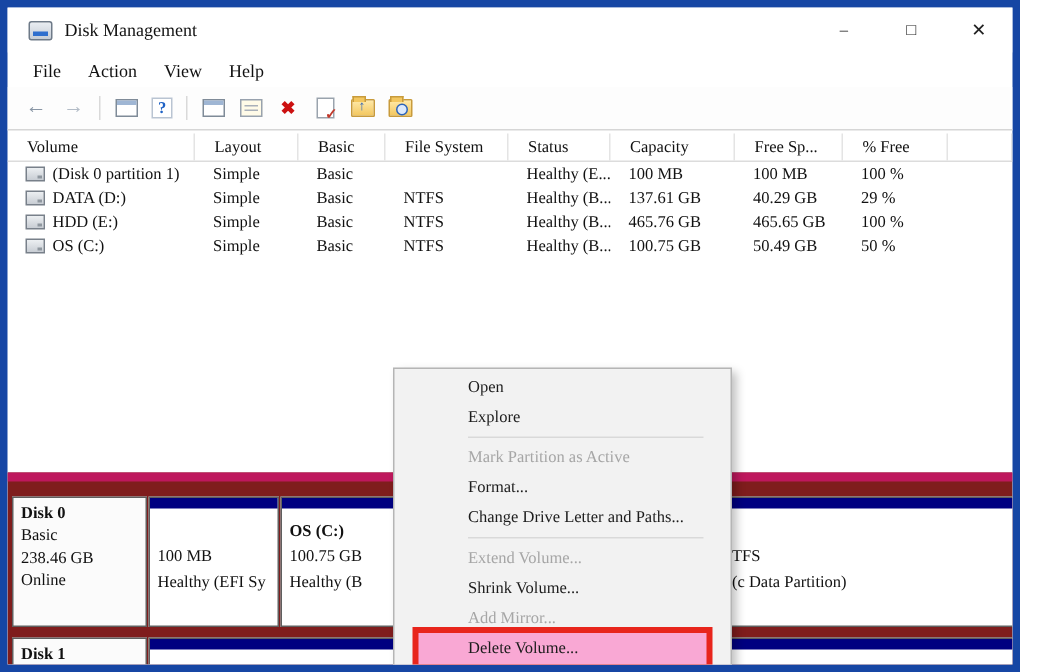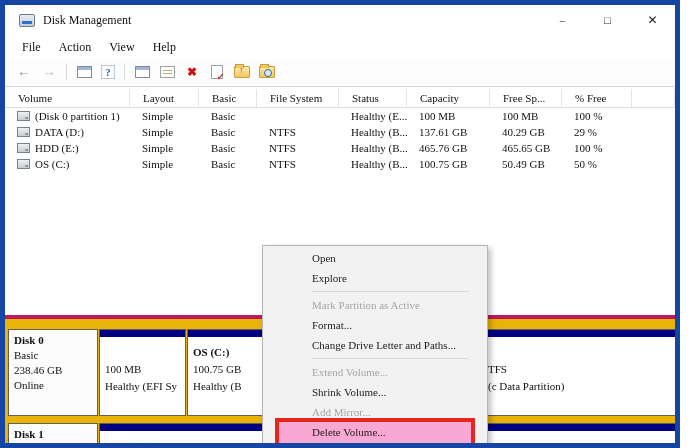--- a/index.html
+++ b/index.html
@@ -64,21 +64,21 @@
     align-items:center; border-right:1px solid #e4e4e4; }
   .lv-row{ height:16px; }
   .lv-row .cell{ font-size:11px; color:#111; padding-left:12px; display:flex; align-items:center;
     white-space:nowrap; overflow:hidden; }
   .drive-icon{ width:13px; height:10px; border:1px solid #78808a;
     background:linear-gradient(#eceff2,#c8cdd4); margin-right:5px; flex:0 0 auto; position:relative; }
   .drive-icon::after{ content:""; position:absolute; right:1px; bottom:1px; width:3px; height:2px; background:#8f979f; }
 
   
   .bottom-pane{ position:absolute; left:0; right:0; top:310px; bottom:0;
-    border-top:4px solid #be185d; background:#eab308; overflow:hidden; }
+    border-top:6px solid #be185d; background:#7f1d1d; overflow:hidden; }
   .disk-hdr{ position:absolute; border:1px solid #5f5f5f; background:#fbfbfb;
     padding:3px 5px; font-size:11px; line-height:15px; color:#111; }
   .disk-hdr .dname{ font-weight:bold; }
   .part{ position:absolute; border:1px solid #5f5f5f; background:#fff; }
   .pstrip{ position:absolute; left:0; right:0; top:0; height:7px; background:#000080; }
   .pline{ position:absolute; left:5px; font-size:11px; color:#111; white-space:nowrap; }
   .pl1{ top:16px; font-weight:bold; }
   .pl2{ top:33px; }
   .pl3{ top:50px; }
 

